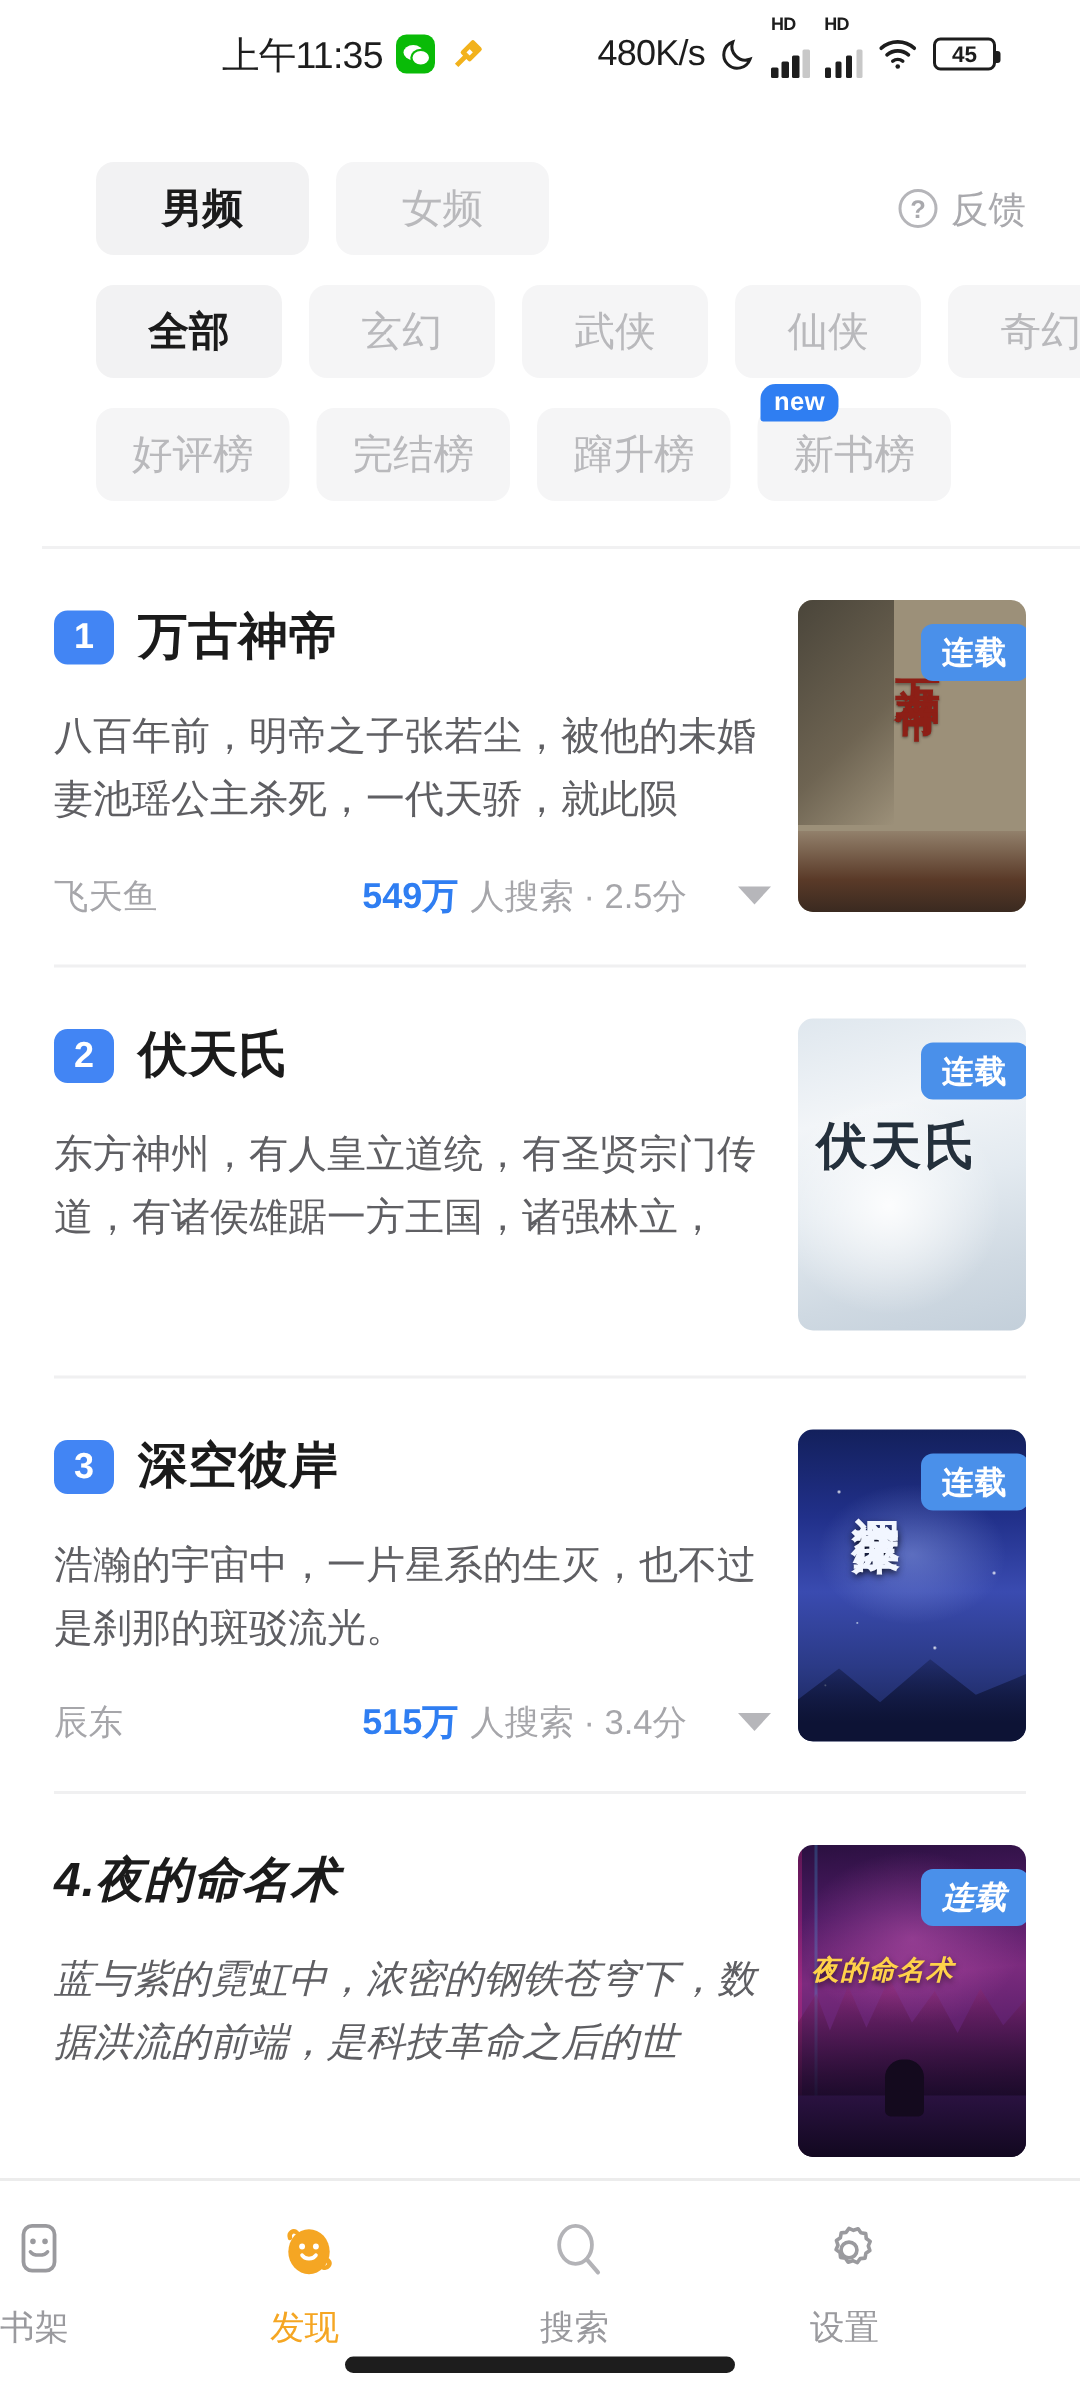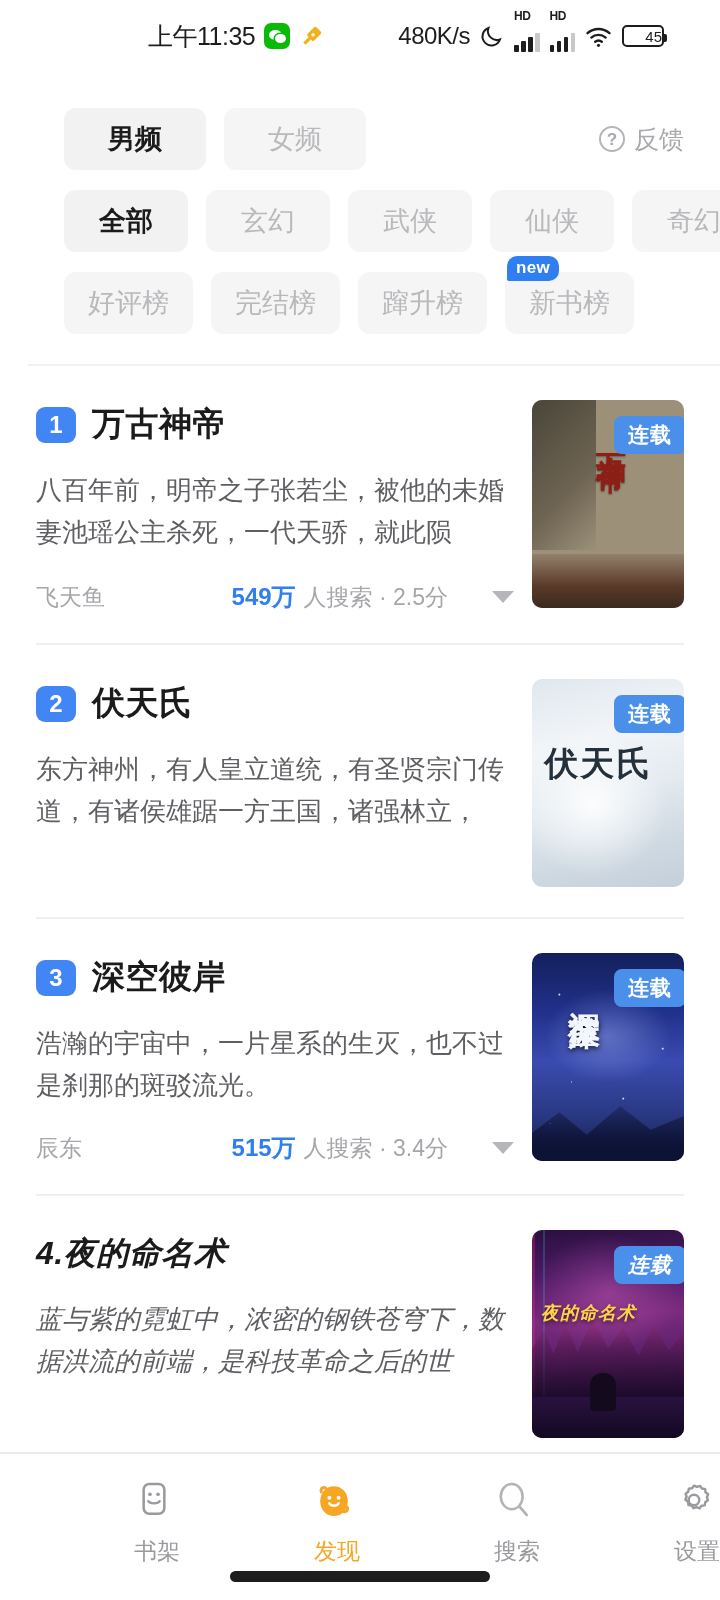--- a/index.html
+++ b/index.html
@@ -37,21 +37,21 @@
   .moon { width:24px; height:24px; }
   .sig { display:flex; align-items:flex-end; gap:2.5px; height:22px; position:relative; }
   .sig i { display:block; width:4.5px; background:#1d1d1d; border-radius:1px; }
   .sig i:nth-child(1){height:7px;} .sig i:nth-child(2){height:11px;}
   .sig i:nth-child(3){height:15px;} .sig i:nth-child(4){height:19px;background:#c8c8c8;}
   .hd { position:absolute; top:-11px; left:0; font-size:12px; font-weight:bold; color:#1d1d1d; letter-spacing:-0.5px;}
   .sigwrap { position:relative; padding-top:10px; }
   .wifi { width:27px; height:22px; }
   .batt {
     width:42px; height:22px; border:2px solid #1d1d1d; border-radius:5px;
-    position:relative; display:flex; align-items:center; justify-content:flex-end;
+    position:relative; display:flex; align-items:center; justify-content:center;font-weight:bold;
   }
   .batt::after{ content:""; position:absolute; right:-5px; top:7px; width:3px; height:8px; background:#1d1d1d; border-radius:0 2px 2px 0;}
   .batt span{ font-size:15px; color:#1d1d1d; line-height:1; }
 
   
   .page-title {
     text-align:center; font-size:31px; color:#333333; font-weight:600;
     letter-spacing:1px; padding-top:30px;
   }
 
@@ -103,21 +103,21 @@
   .book-title { font-size:33px; font-weight:bold; color:#1b1b1b; letter-spacing:0.5px; }
   .book-title.plain { font-size:32px; }
   .book-desc {
     margin-top:22px; font-size:26px; color:#5f5f63; line-height:1.62;
     max-height:86px; overflow:hidden;
   }
   .book-meta {
     margin-top:26px; display:flex; align-items:center; font-size:23px; color:#a6a6aa;
   }
   .author { flex:0 0 auto; }
-  .stats { margin-left:auto; display:flex; align-items:center; gap:0; margin-right:18px; }
+  .stats { margin-left:auto; display:flex; align-items:center; gap:0; margin-right:8px; }
   .hot { color:#2f7ef2; font-weight:bold; font-size:24px; }
   .stat-rest { color:#a6a6aa; margin-left:8px; }
   .caret {
     width:0; height:0; border-left:11px solid transparent; border-right:11px solid transparent;
     border-top:12px solid #b6b6ba; margin-left:26px;
   }
 
   
   .cover {
     width:152px; height:208px; border-radius:10px; flex:0 0 auto;
@@ -181,21 +181,21 @@
     background:#140a1e; border-radius:12px 12px 4px 4px; transform:translateX(-50%); }
   .cv4-txt { position:absolute; left:6%; top:34%; color:#ffd24a; font-size:18px; font-weight:bold;
     letter-spacing:1px; text-shadow:0 2px 4px rgba(0,0,0,0.6); }
 
   
   .tabbar {
     position:absolute; left:0; bottom:0; width:720px; height:148px;
     background:#ffffff; border-top:2px solid #ececec;
     display:flex; align-items:flex-start; padding-top:20px; z-index:10;
   }
-  .tab { flex:1 1 0; display:flex; flex-direction:column; align-items:flex-end; gap:10px; }
+  .tab { flex:1 1 0; display:flex; flex-direction:column; align-items:flex-start; gap:10px; }
   .tab-label { font-size:23px; color:#9a9a9e; }
   .tab.active .tab-label { color:#f5a623; }
   .tab-ico { width:52px; height:52px; display:flex; align-items:center; justify-content:center; }
   .home-indicator {
     position:absolute; left:50%; bottom:18px; transform:translateX(-50%);
     width:260px; height:11px; background:#1d1d1d; border-radius:6px; z-index:11;
   }
 </style>
 </head>
 <body>

